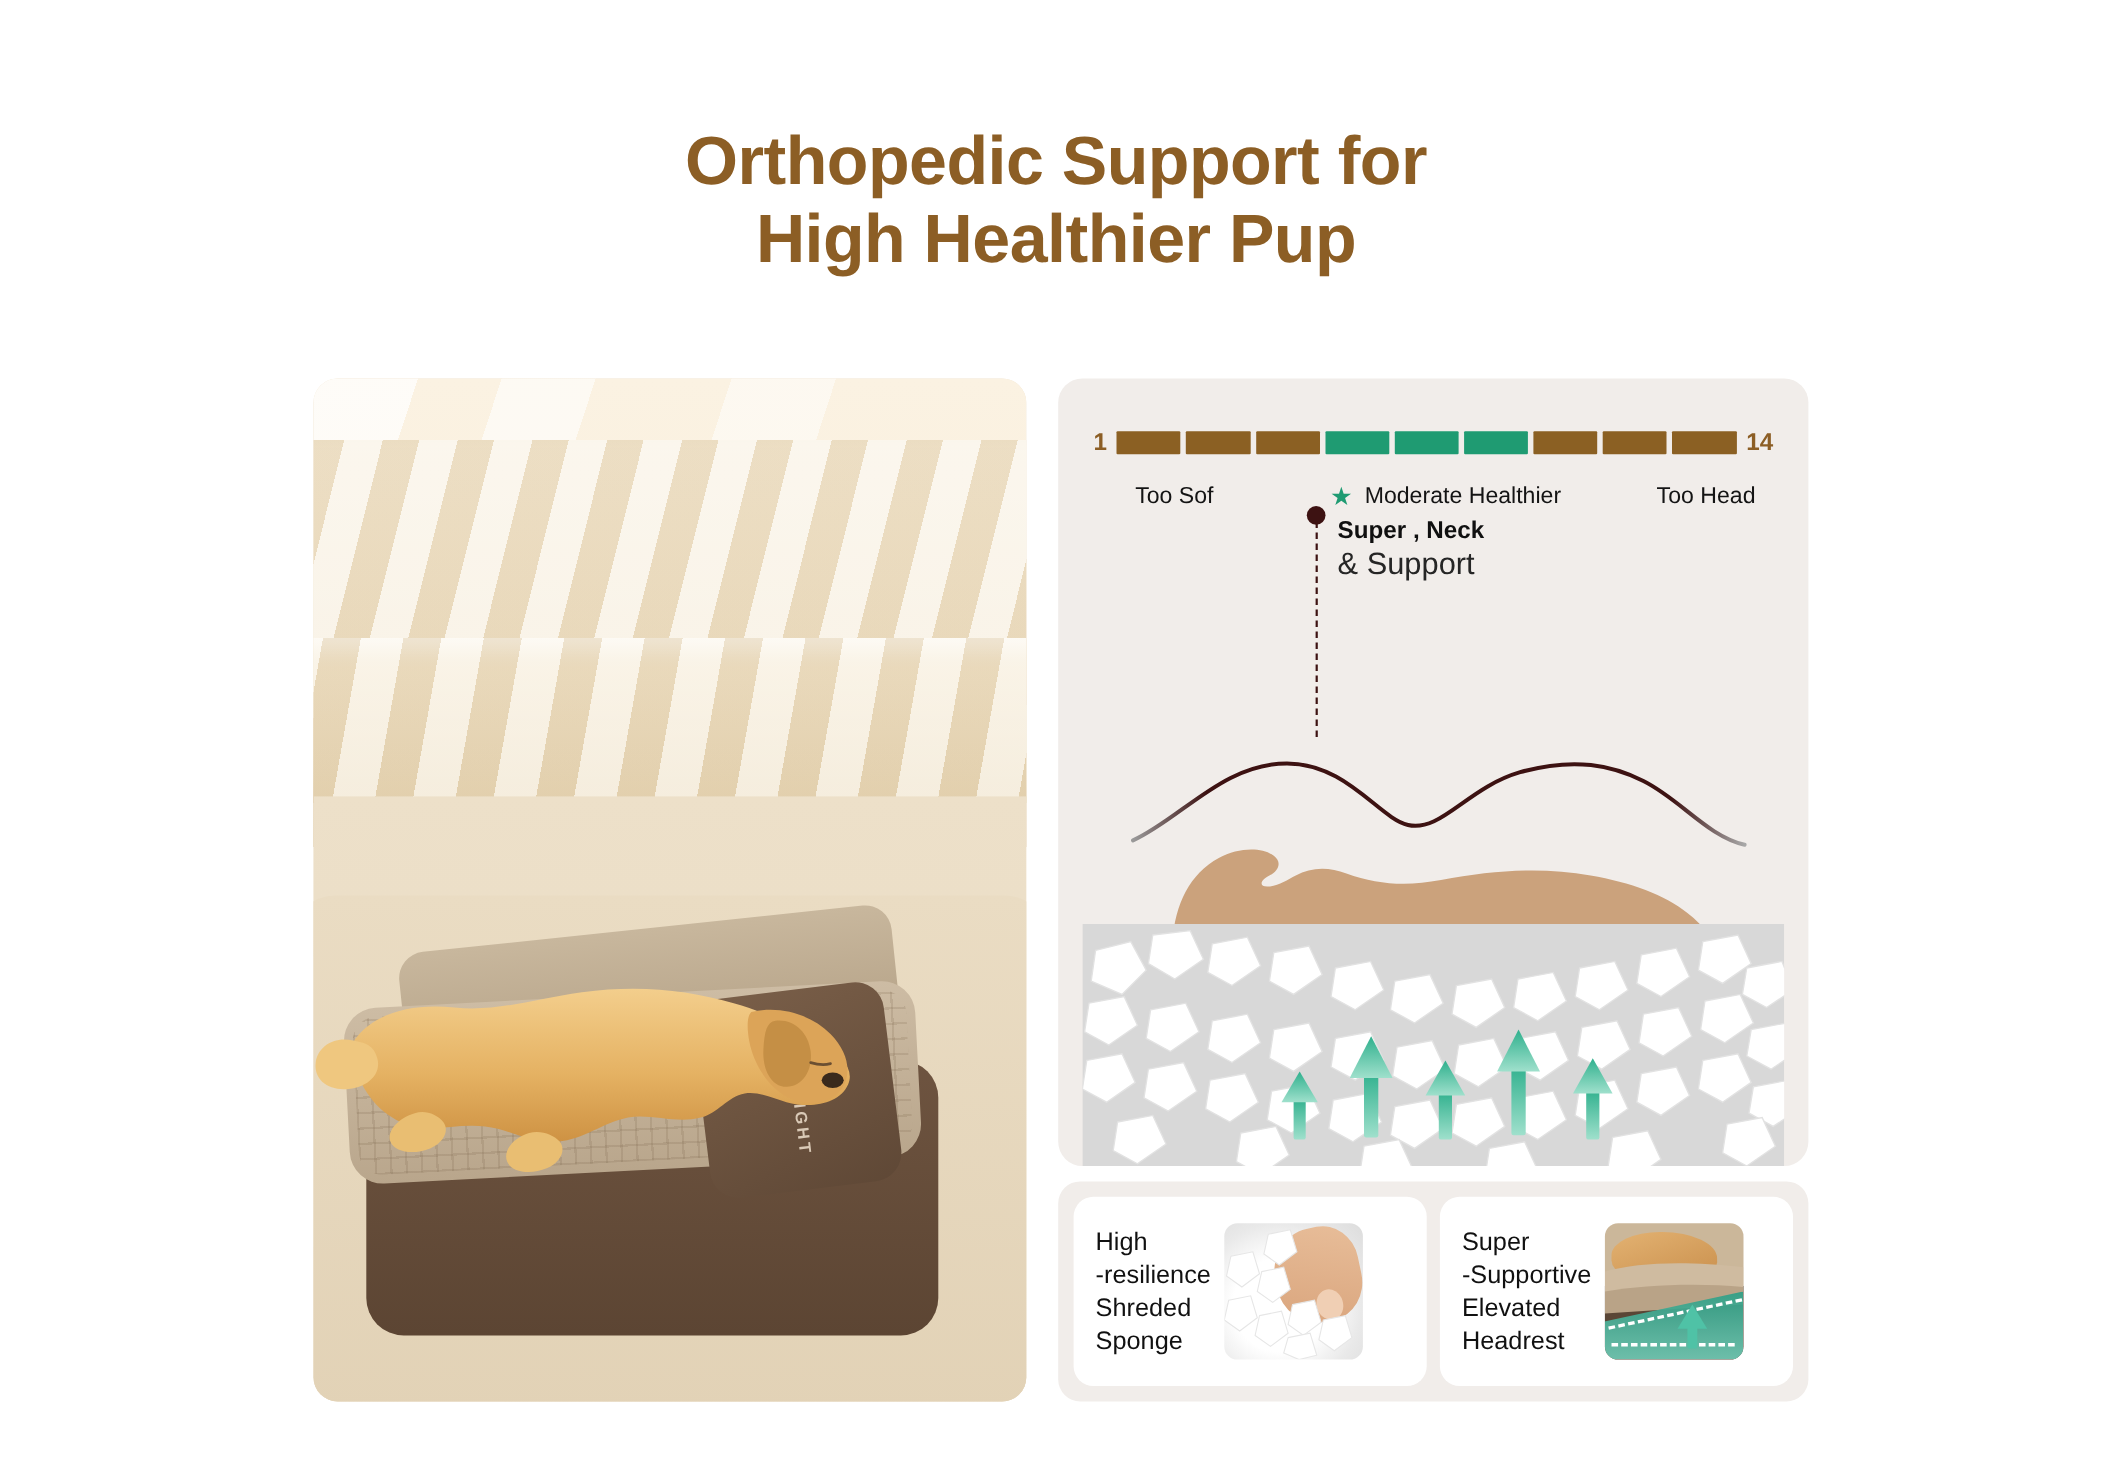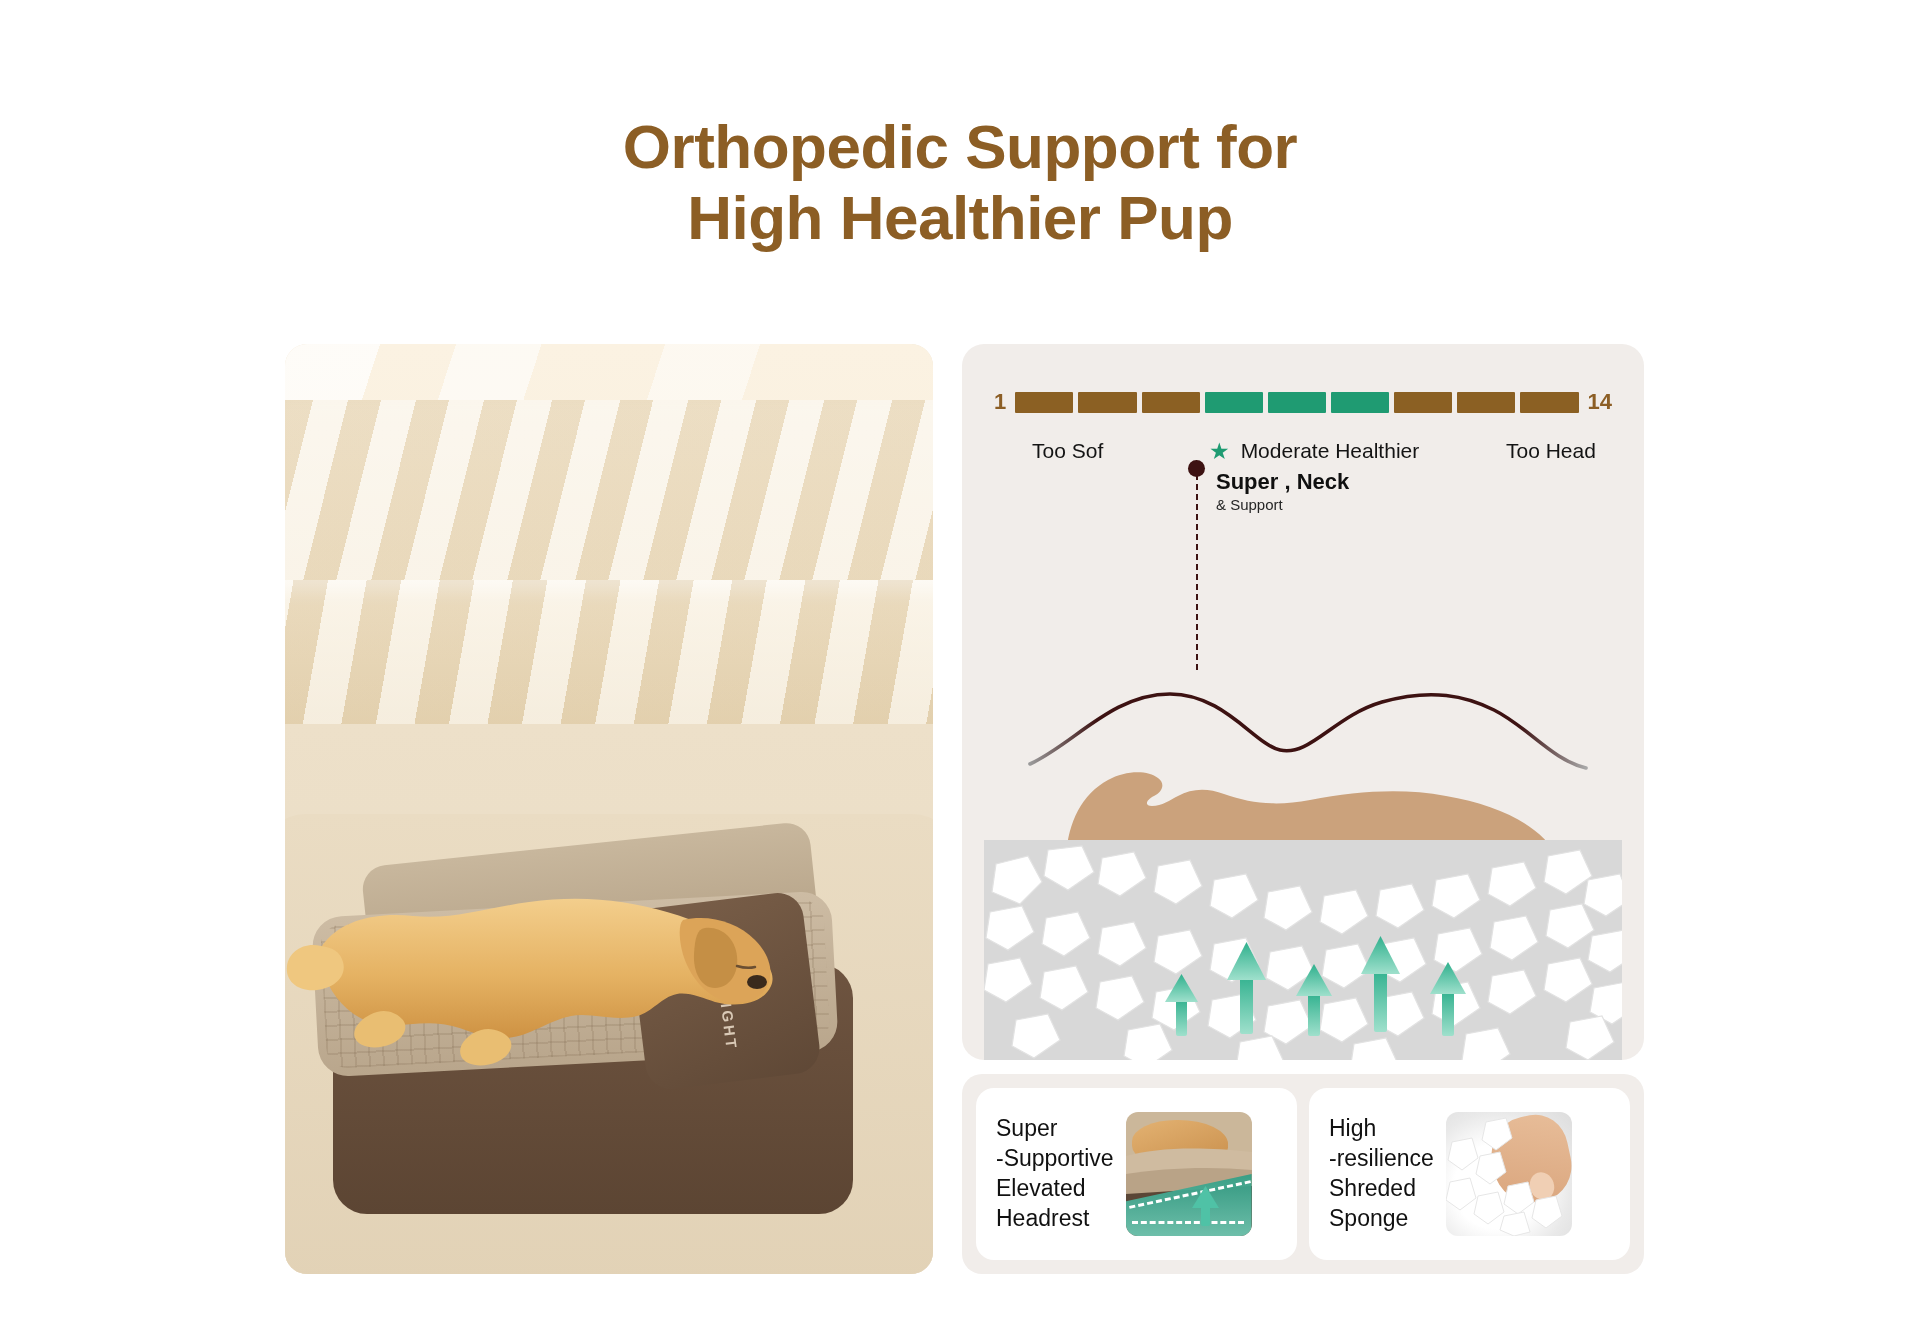--- a/index.html
+++ b/index.html
@@ -145,21 +145,21 @@
   .co-dot{
     position:absolute; width:17px; height:17px; border-radius:50%;
     background:#3D1212; left:0; top:0;
   }
   .co-line{
     position:absolute; left:8px; top:14px; width:0;
     border-left:2px dashed #3D1212;
   }
   .co-text{ position:absolute; left:28px; top:8px; white-space:nowrap; }
   .co-title{ font-size:22px; font-weight:bold; color:#101010; line-height:1.25; }
-  .co-sub{ font-size:15px; color:#262626; line-height:1.22; }
+  .co-sub{ font-size:28px; color:#262626; line-height:1.22; }
 
   .co1{ left:226px; top:116px; }
   .co1 .co-line{ height:196px; }
   .co2{ left:693px; top:180px; }
   .co3{ left:1147px; top:101px; }
 
   
   .diagram{ position:absolute; left:0; top:0; width:682px; height:716px; }
 
   
@@ -439,20 +439,43 @@
   <div class="callout co3">
     
     
     
   </div>
 </div>
 
 <div class="cards">
 
   <div class="card">
+    <span class="card-text">High
+-resilience
+Shreded
+Sponge</span>
+    <span class="card-img img-sponge">
+      <span class="hand"></span>
+      <span class="nail"></span>
+      <svg viewBox="0 0 126 124" style="position:absolute;inset:0">
+        <g fill="#FFFFFF" stroke="#E6E6E6" stroke-width="1">
+          <polygon points="6,30 26,26 32,46 16,58 2,48"></polygon>
+          <polygon points="34,44 54,40 60,60 44,72 30,62"></polygon>
+          <polygon points="4,70 24,66 30,86 14,98 0,88"></polygon>
+          <polygon points="32,84 52,80 58,100 42,112 28,102"></polygon>
+          <polygon points="62,74 82,70 88,90 72,102 58,92"></polygon>
+          <polygon points="90,88 110,84 116,104 100,116 86,106"></polygon>
+          <polygon points="58,104 78,100 84,120 68,124 54,118"></polygon>
+          <polygon points="40,10 60,6 66,26 50,38 36,28"></polygon>
+        </g>
+      </svg>
+    </span>
+  </div>
+
+  <div class="card">
     <span class="card-text">Super
 -Supportive
 Elevated
 Headrest</span>
     <span class="card-img img-head">
       <span class="dog"></span>
       <svg viewBox="0 0 126 124" style="position:absolute;inset:0">
         <path d="M0,44 C30,36 70,34 126,40 L126,62 L0,70 Z" fill="#CFBBA0"></path>
         <path d="M0,62 C36,56 84,54 126,58 L126,74 L0,82 Z" fill="#B9A387"></path>
       </svg>
@@ -460,36 +483,13 @@
       <span class="dash-top"></span>
       <span class="dash-bot"></span>
       <svg viewBox="0 0 126 124" style="position:absolute;inset:0">
         <g fill="#4FC2A6">
           <rect x="75" y="92" width="9" height="22" rx="2"></rect>
           <polygon points="79.5,74 93,96 66,96"></polygon>
         </g>
       </svg>
     </span>
   </div>
-
-  <div class="card">
-    <span class="card-text">High
--resilience
-Shreded
-Sponge</span>
-    <span class="card-img img-sponge">
-      <span class="hand"></span>
-      <span class="nail"></span>
-      <svg viewBox="0 0 126 124" style="position:absolute;inset:0">
-        <g fill="#FFFFFF" stroke="#E6E6E6" stroke-width="1">
-          <polygon points="6,30 26,26 32,46 16,58 2,48"></polygon>
-          <polygon points="34,44 54,40 60,60 44,72 30,62"></polygon>
-          <polygon points="4,70 24,66 30,86 14,98 0,88"></polygon>
-          <polygon points="32,84 52,80 58,100 42,112 28,102"></polygon>
-          <polygon points="62,74 82,70 88,90 72,102 58,92"></polygon>
-          <polygon points="90,88 110,84 116,104 100,116 86,106"></polygon>
-          <polygon points="58,104 78,100 84,120 68,124 54,118"></polygon>
-          <polygon points="40,10 60,6 66,26 50,38 36,28"></polygon>
-        </g>
-      </svg>
-    </span>
-  </div>
 </div>
 
 </body></html>

